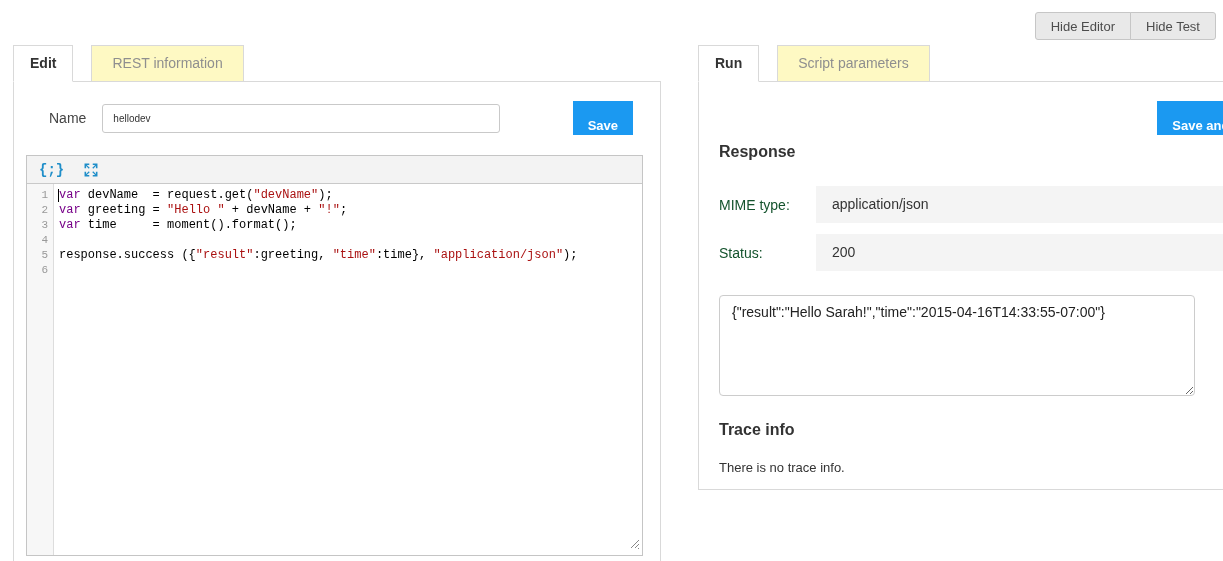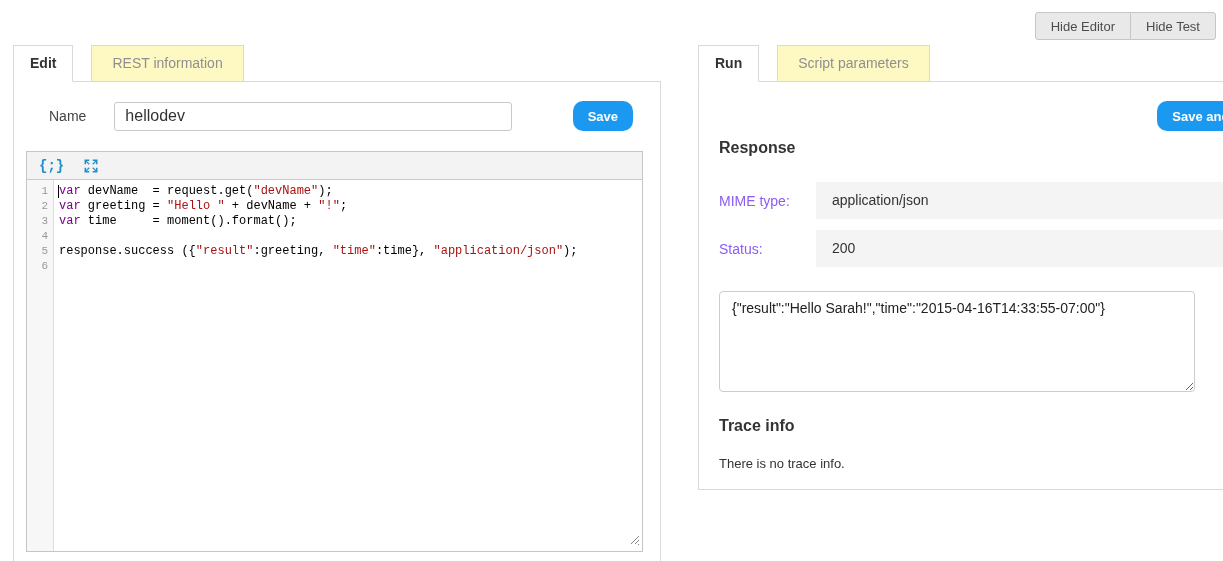--- a/index.html
+++ b/index.html
@@ -40,30 +40,30 @@
     background: #fff; border-bottom: 1px solid #fff;
     color: #333; font-weight: bold; padding: 0 16px;
   }
   .panel-body {
     position: absolute; left: 0; right: 0; top: 36px; bottom: 0;
     border: 1px solid #d9d9d9; background: #fff;
   }
 
   
   .name-row { display: flex; align-items: center; margin: 19px 27px 0 35px; }
-  .name-row label { font-size: 14px; color: #444; margin-right: 28px; }
+  .name-row label { font-size: 14px; color: #444; margin-right: 16px; }
   .name-input {
     width: 398px; height: 29px;
     border: 1px solid #c9c9c9; border-radius: 3px;
-    padding: 0 10px; font-size: 16px; color: #333;
+    padding: 0 10px; font-size: 10px; color: #333;
     font-family: inherit; outline: none;
   }
   .btn-blue {
-    background: #1b99f1; color: #fff; border: none; border-radius: 10px;
-    height: 30px; padding: 7px 15px; font-size: 13px; font-weight: 600;
+    background: #1b99f1; color: #fff; border: none; border-radius: 0;
+    height: 30px; padding: 17px 15px; font-size: 13px; font-weight: 600;
     font-family: inherit; cursor: pointer; margin-left: auto;
   }
 
   
   .code-editor {
     position: relative;
     margin: 20px 17px 0 12px;
     height: 401px;
     border: 1px solid #c5c5c5;
     display: flex; flex-direction: column;
@@ -95,21 +95,21 @@
   }
   .tok-k { color: #770088; }
   .tok-s { color: #aa1111; }
   .resize-handle { position: absolute; right: 2px; bottom: 2px; }
 
   
   .run-actions { display: flex; justify-content: flex-end; padding: 19px 22px 0 0; }
   .section-heading { font-size: 16px; font-weight: bold; color: #333; margin: 8px 0 0 20px; }
   .field-row { display: flex; align-items: center; margin: 25px 25px 0 20px; }
   .field-row + .field-row { margin-top: 11px; }
-  .field-label { width: 97px; flex: 0 0 97px; font-size: 14px; color: #8b5cf6; }
+  .field-label { width: 97px; flex: 0 0 97px; font-size: 14px; color: #14532d; }
   .field-value {
     flex: 1; height: 37px; line-height: 37px;
     background: #f4f4f4; padding-left: 16px;
     font-size: 14px; color: #333;
   }
   .response-body {
     display: block;
     margin: 24px 23px 0 20px;
     width: 476px; height: 101px;
     border: 1px solid #ccc; border-radius: 4px;

